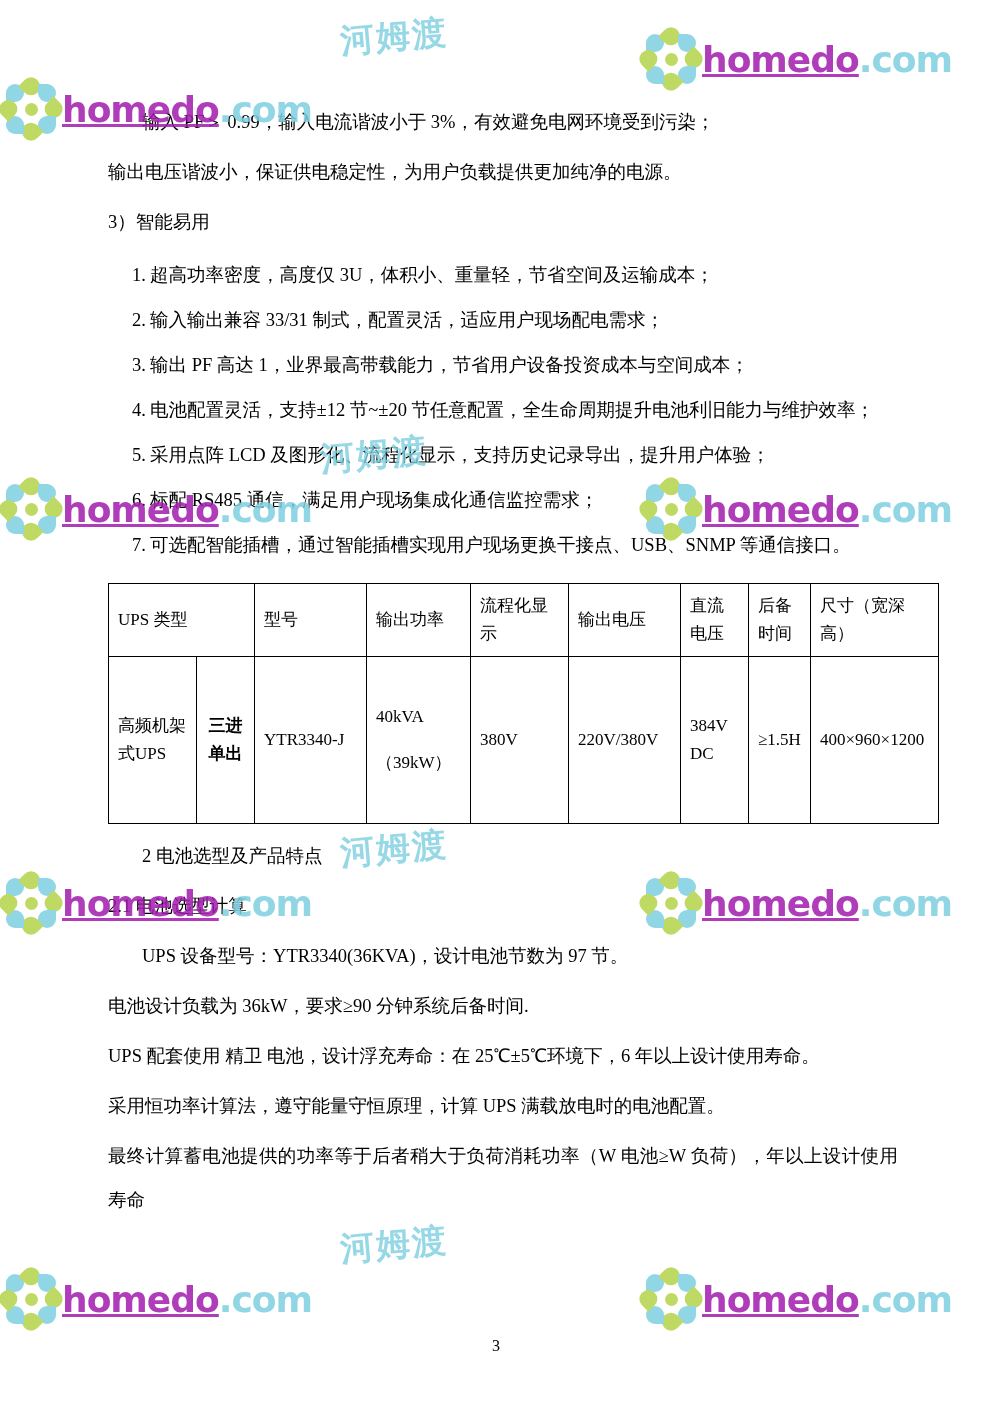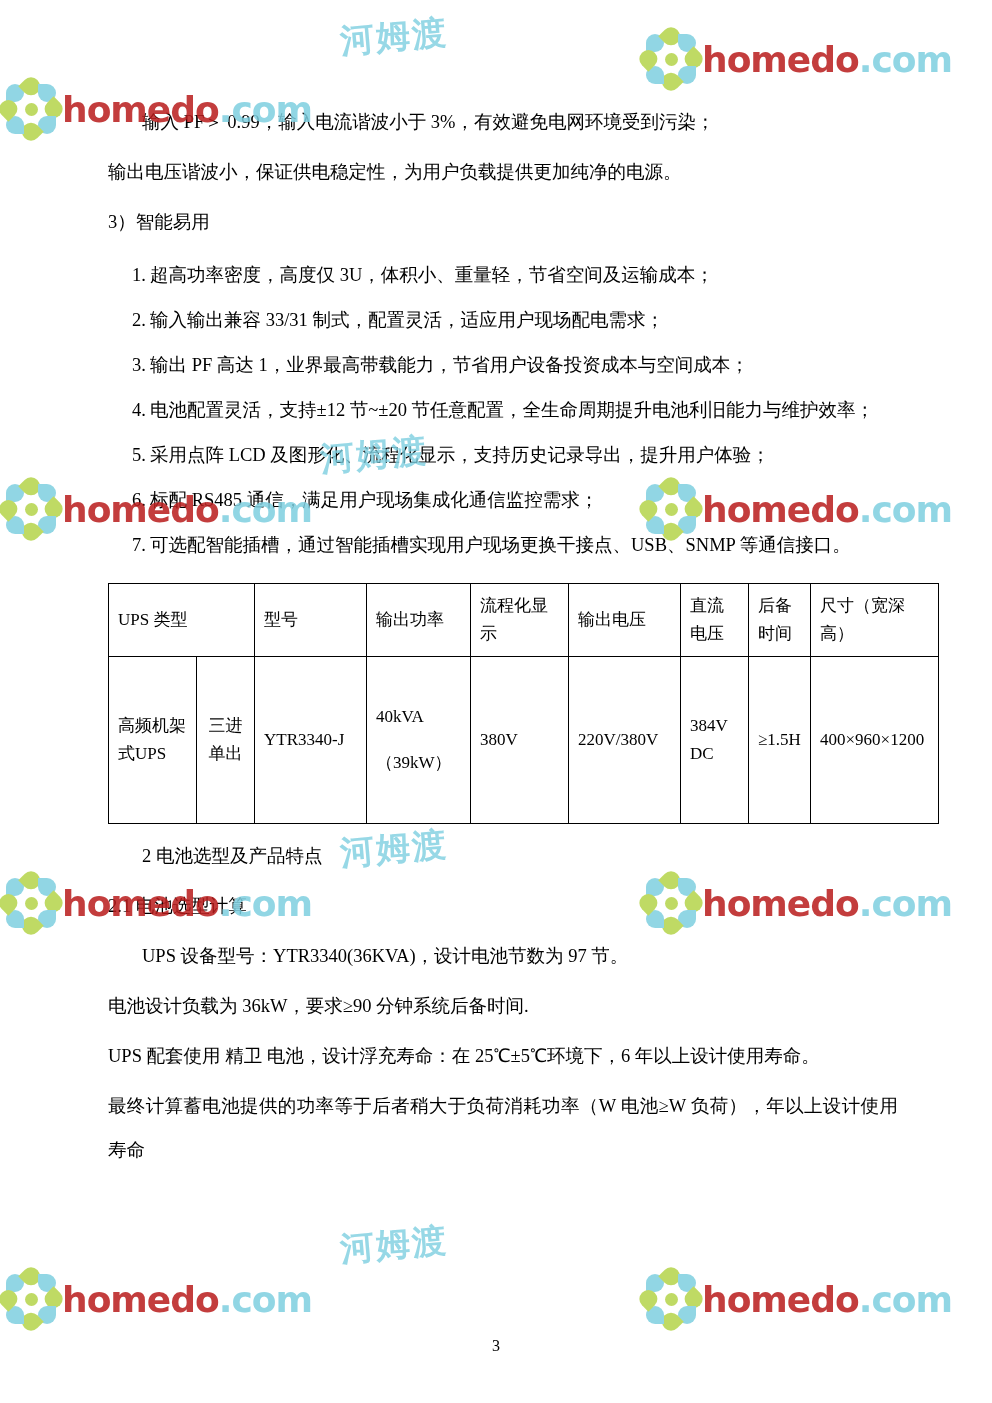--- a/index.html
+++ b/index.html
@@ -53,21 +53,21 @@
     top: 16.5px;
   }
   .wm-text {
     font-family: "DejaVu Sans", sans-serif;
     font-weight: bold;
     font-size: 36px;
     letter-spacing: -1px;
     white-space: nowrap;
   }
   .wm-text .c1 { color: #7ecfe0; margin-top: 8px; }
-  .wm-text .c2 { color: #b91c1c; }
+  .wm-text .c2 { color: #a21caf; text-decoration: underline; }
   .wm-cn {
     font-family: "DejaVu Sans", sans-serif;
     font-size: 34px;
     color: #7ecfe0;
     font-weight: bold;
     letter-spacing: 2px;
     white-space: nowrap;
     opacity: 0.8;
   }
 
@@ -132,20 +132,21 @@
     vertical-align: middle;
     height: 54px;
   }
   table.spec tr.body td {
     height: 150px;
     vertical-align: middle;
   }
   .vert-cell {
     text-align: center;
     line-height: 26px;
+    font-weight: bold;
   }
   .pagenum {
     position: absolute;
     left: 0;
     right: 0;
     top: 1337px;
     text-align: center;
     font-size: 16px;
     font-family: "Liberation Serif", serif;
   }
@@ -358,17 +359,18 @@
         <td>400×960×1200</td>
       </tr>
     </tbody>
       </table>
 
     <p class="para indent">2  电池选型及产品特点</p>
     <p class="para">2.1  电池选型计算</p>
     <p class="para indent">UPS 设备型号：YTR3340(36KVA)，设计电池节数为 97 节。</p>
     <p class="para">电池设计负载为 36kW，要求≥90 分钟系统后备时间.</p>
     <p class="para">UPS 配套使用  精卫  电池，设计浮充寿命：在 25℃±5℃环境下，6 年以上设计使用寿命。</p>
+    <p class="para">采用恒功率计算法，遵守能量守恒原理，计算 UPS 满载放电时的电池配置。</p>
     <p class="para">最终计算蓄电池提供的功率等于后者稍大于负荷消耗功率（W 电池≥W 负荷），年以上设计使用寿命</p>
   </div>
 
   <div class="pagenum">3</div>
 </div>
 
 </body></html>

